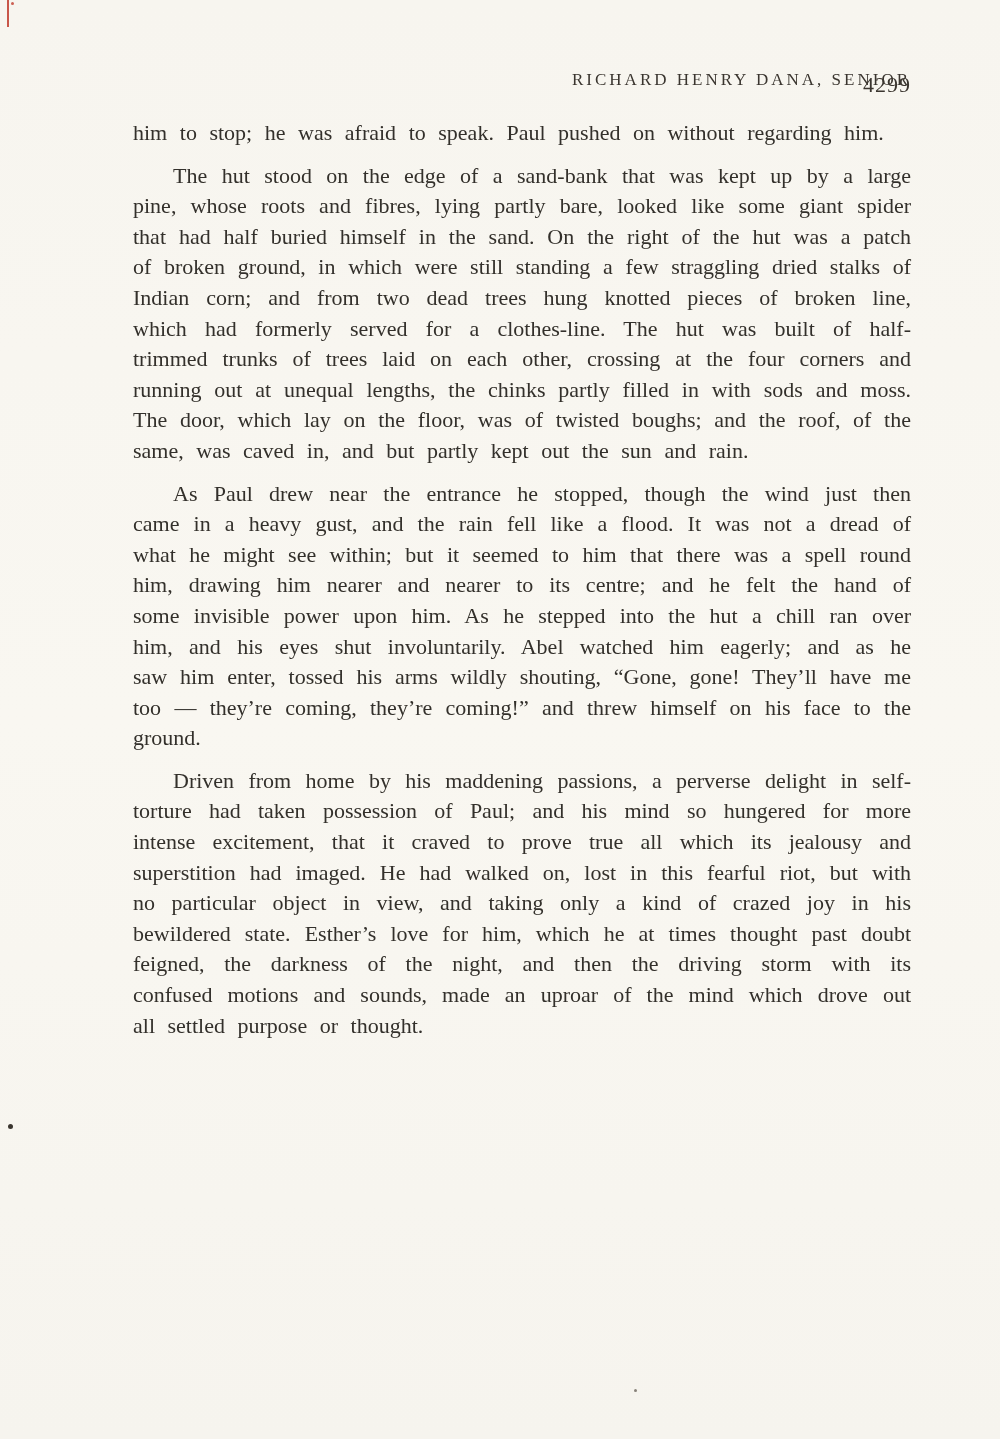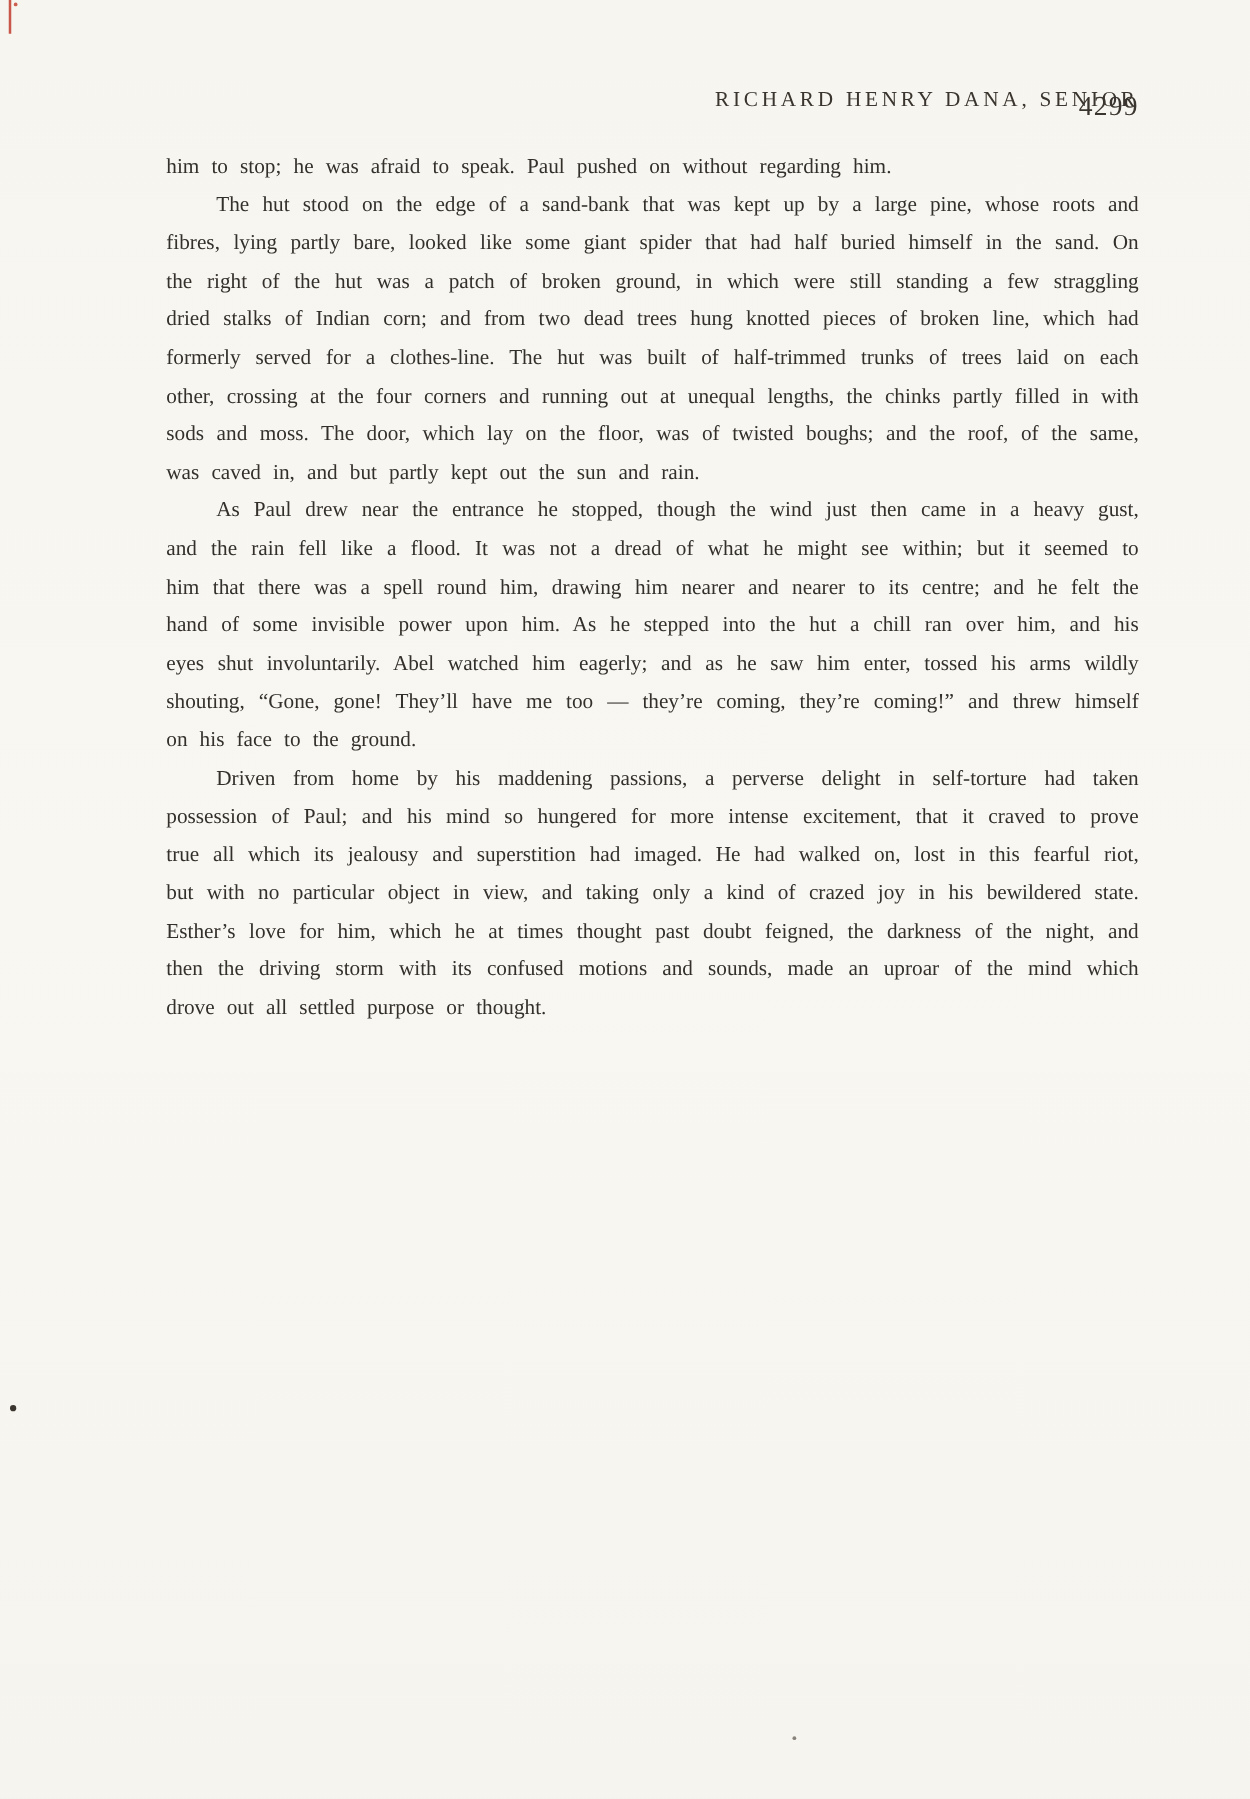--- a/index.html
+++ b/index.html
@@ -39,28 +39,29 @@
   .running-head .folio {
     position: absolute;
     right: 0;
     top: 2px;
     font-size: 22px;
     letter-spacing: 1px;
     color: #3a352f;
   }
   .body-text p {
     margin: 0;
-    font-size: 17px;
+    font-size: 22px;
     line-height: 30.6px;
     text-align: justify;
     word-spacing: 0.32em;
     color: #33302b;
   }
   .body-text p.indent {
     text-indent: 40px;
+    margin-top: 12px;
   }
   
   .artifact-red-line {
     position: absolute;
     left: 7px;
     top: 0;
     width: 2px;
     height: 27px;
     background: #c0392b;
     opacity: 0.85;

